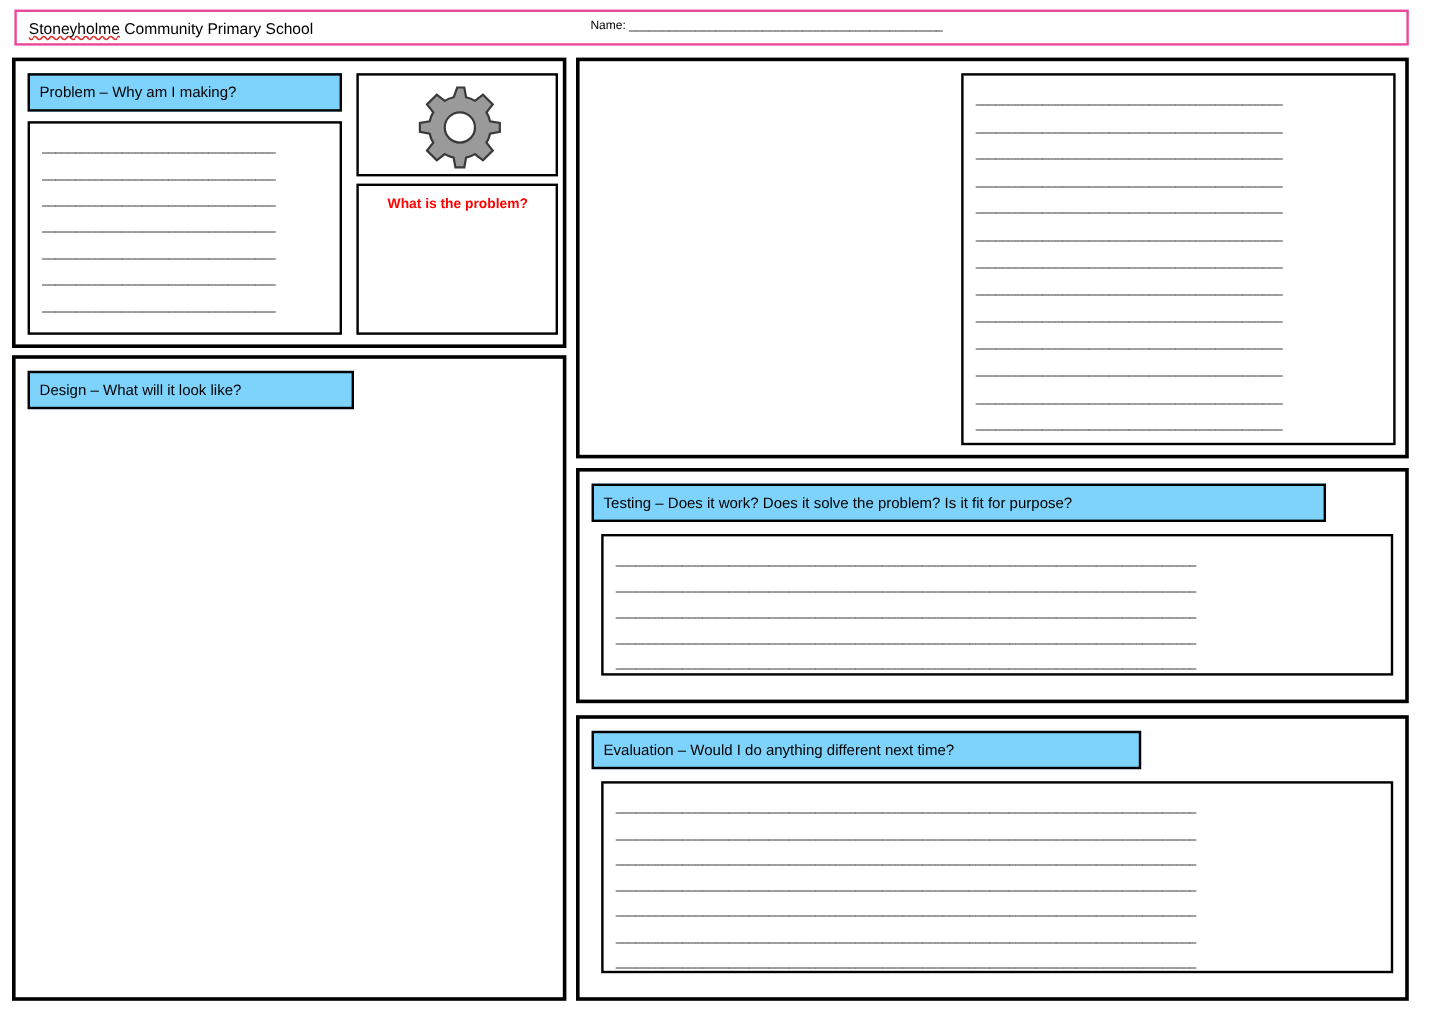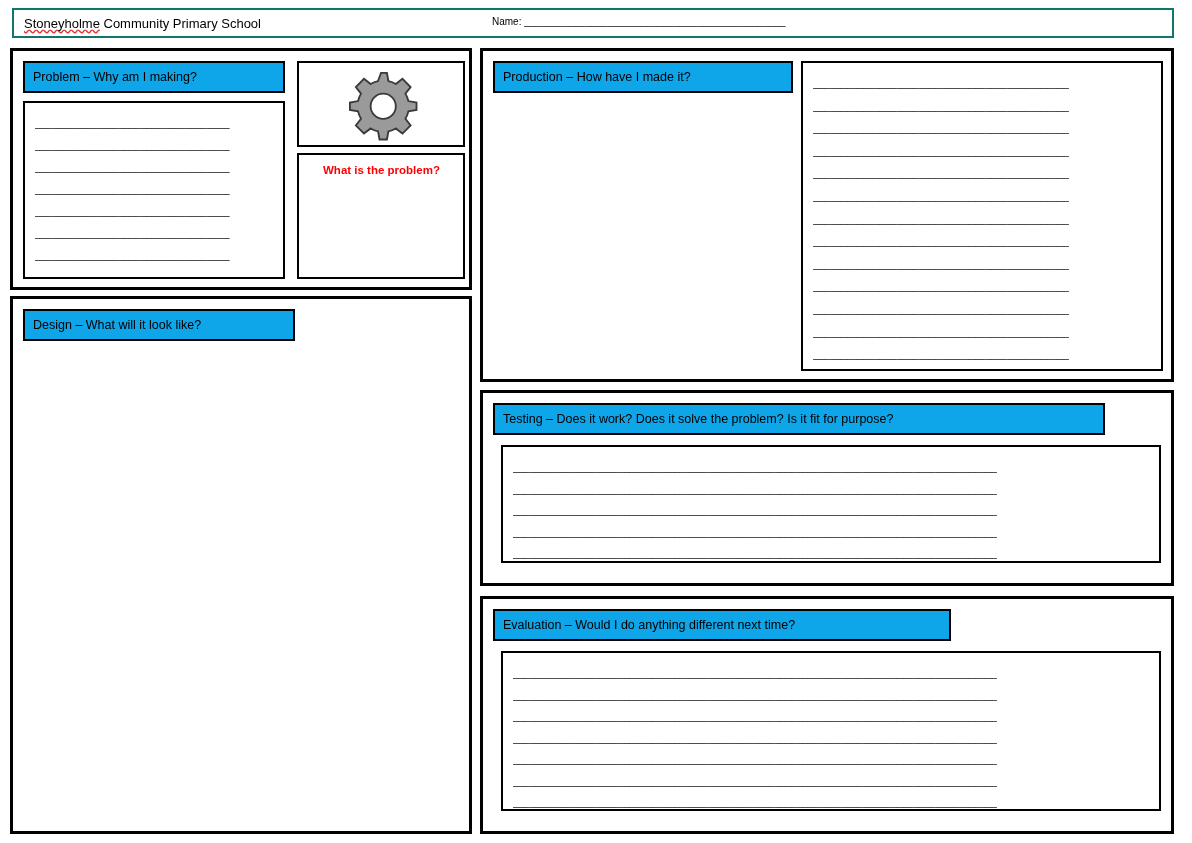--- a/index.html
+++ b/index.html
@@ -21,21 +21,21 @@
     height: 843px;
   }
 
   
   .header-box {
     position: absolute;
     left: 12px;
     top: 8px;
     width: 1162px;
     height: 30px;
-    border: 2px solid #0f766e;
+    border: 2px solid #ec4899;
     box-sizing: border-box;
   }
   .school-name {
     position: absolute;
     left: 10px;
     top: 6px;
     font-size: 13px;
     color: #000;
     white-space: nowrap;
   }
@@ -58,21 +58,21 @@
   .panel {
     position: absolute;
     border: 3px solid #000;
     box-sizing: border-box;
     background: #fff;
   }
   .label-box {
     position: absolute;
     border: 2px solid #000;
     box-sizing: border-box;
-    background: #0ea5e9;
+    background: #7dd3fc;
     display: flex;
     align-items: center;
     padding-left: 8px;
     font-size: 12.5px;
     color: #000;
     white-space: nowrap;
   }
   .lines-box {
     position: absolute;
     border: 2px solid #000;
@@ -187,21 +187,20 @@
     <div id="prompt-box">
       <p class="prompt-text">What is the problem?</p>
     </div>
   </div>
 
   <div class="panel" id="design-panel">
     <div class="label-box" id="design-label">Design – What will it look like?</div>
   </div>
 
   <div class="panel" id="production-panel">
-    <div class="label-box" id="production-label">Production – How have I made it?</div>
     <div class="lines-box" id="production-lines">
         <div class="dashline">______________________________________________</div>
         <div class="dashline">______________________________________________</div>
         <div class="dashline">______________________________________________</div>
         <div class="dashline">______________________________________________</div>
         <div class="dashline">______________________________________________</div>
         <div class="dashline">______________________________________________</div>
         <div class="dashline">______________________________________________</div>
         <div class="dashline">______________________________________________</div>
         <div class="dashline">______________________________________________</div>

